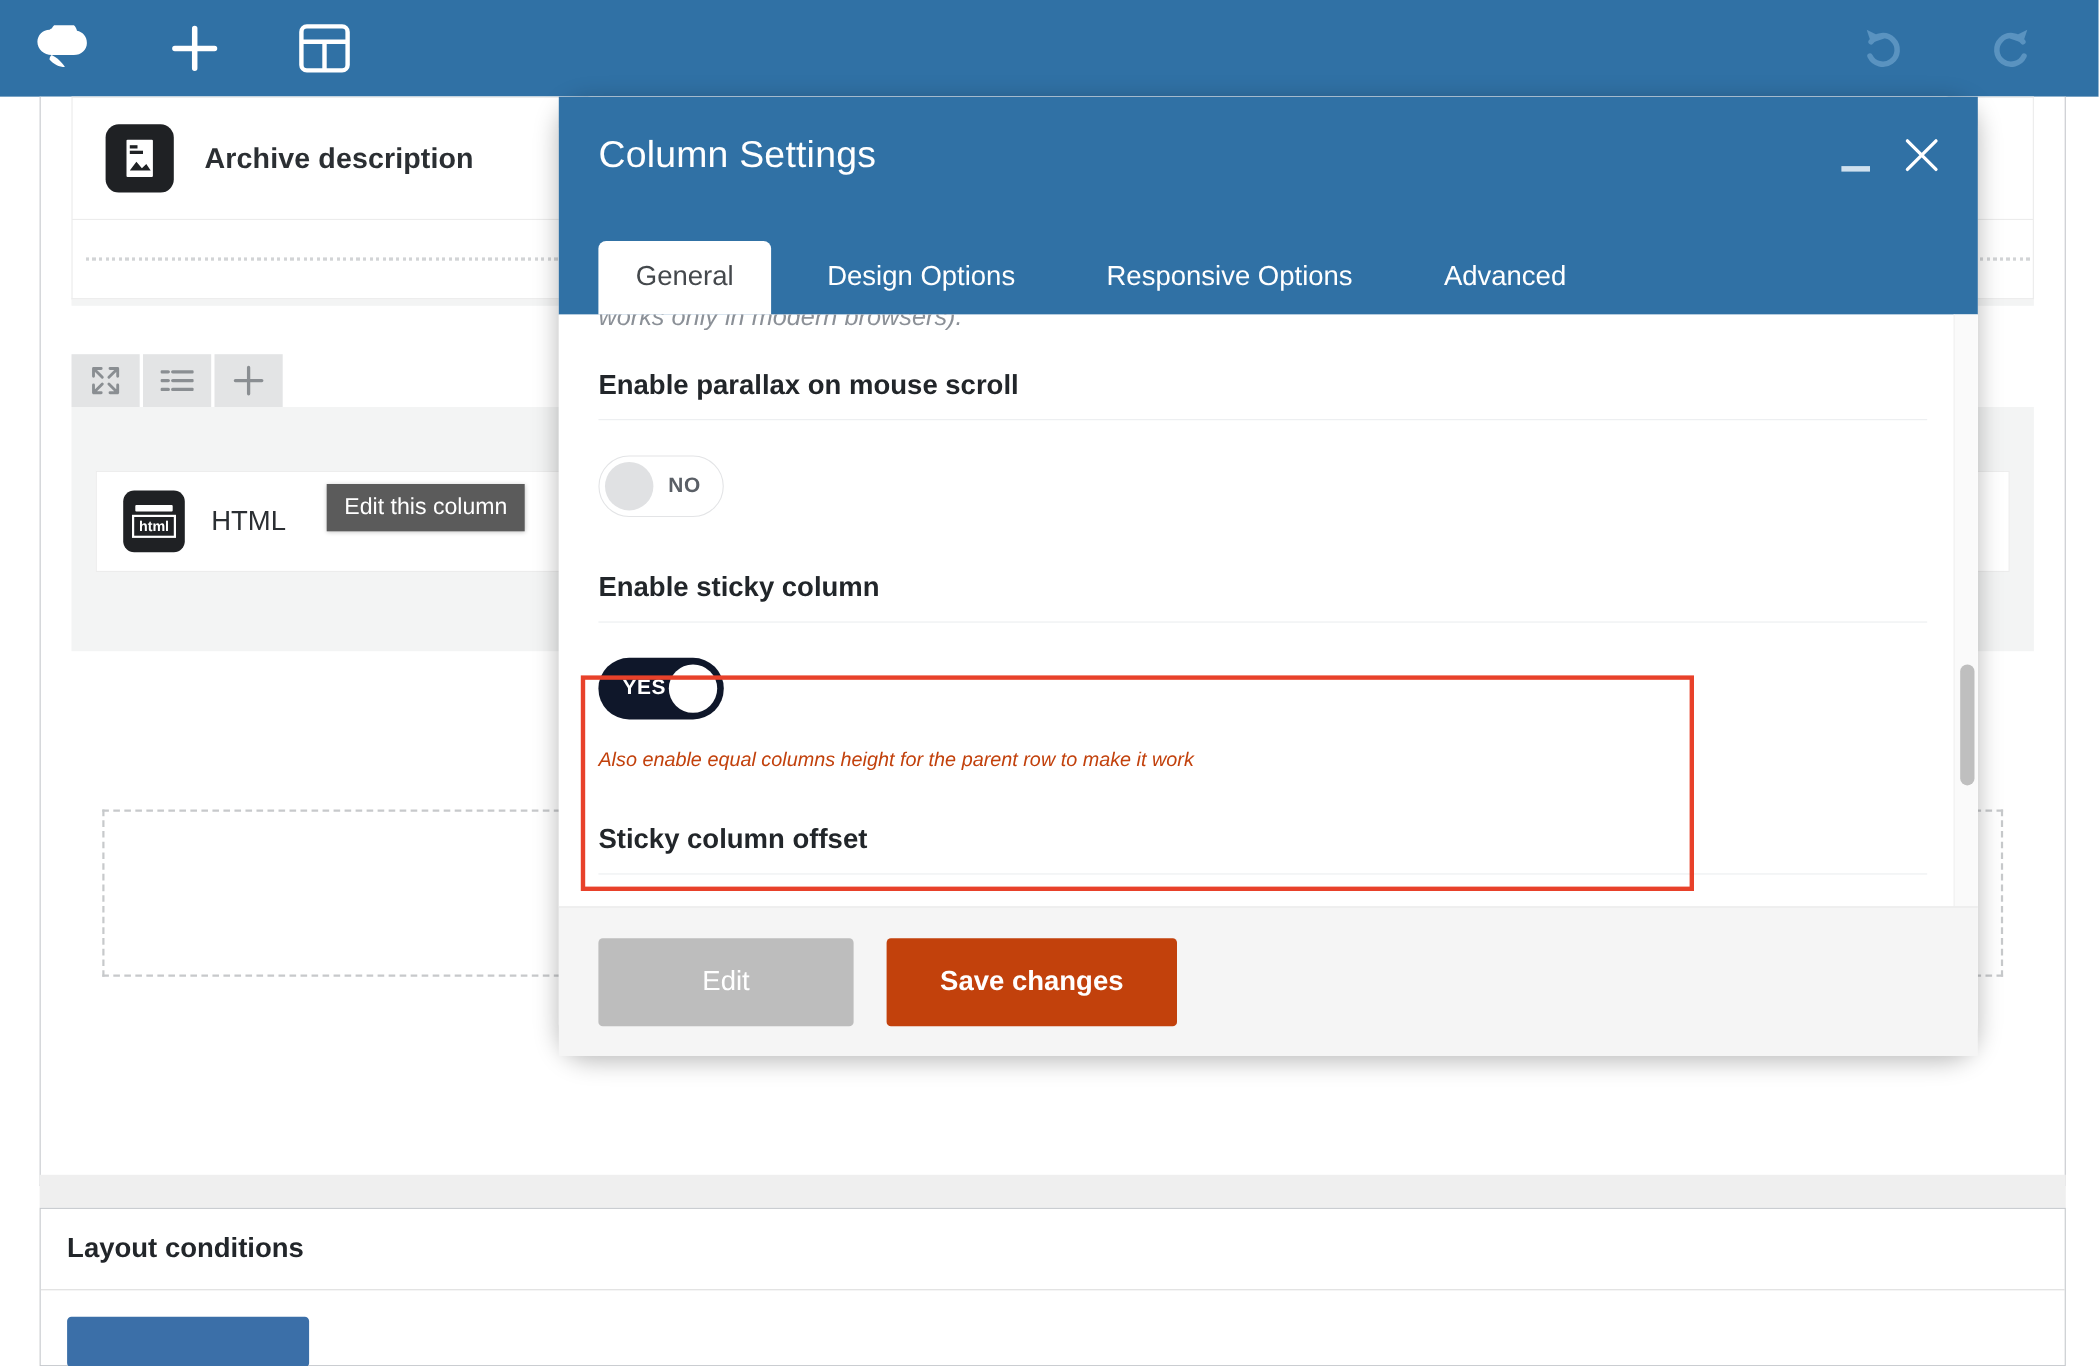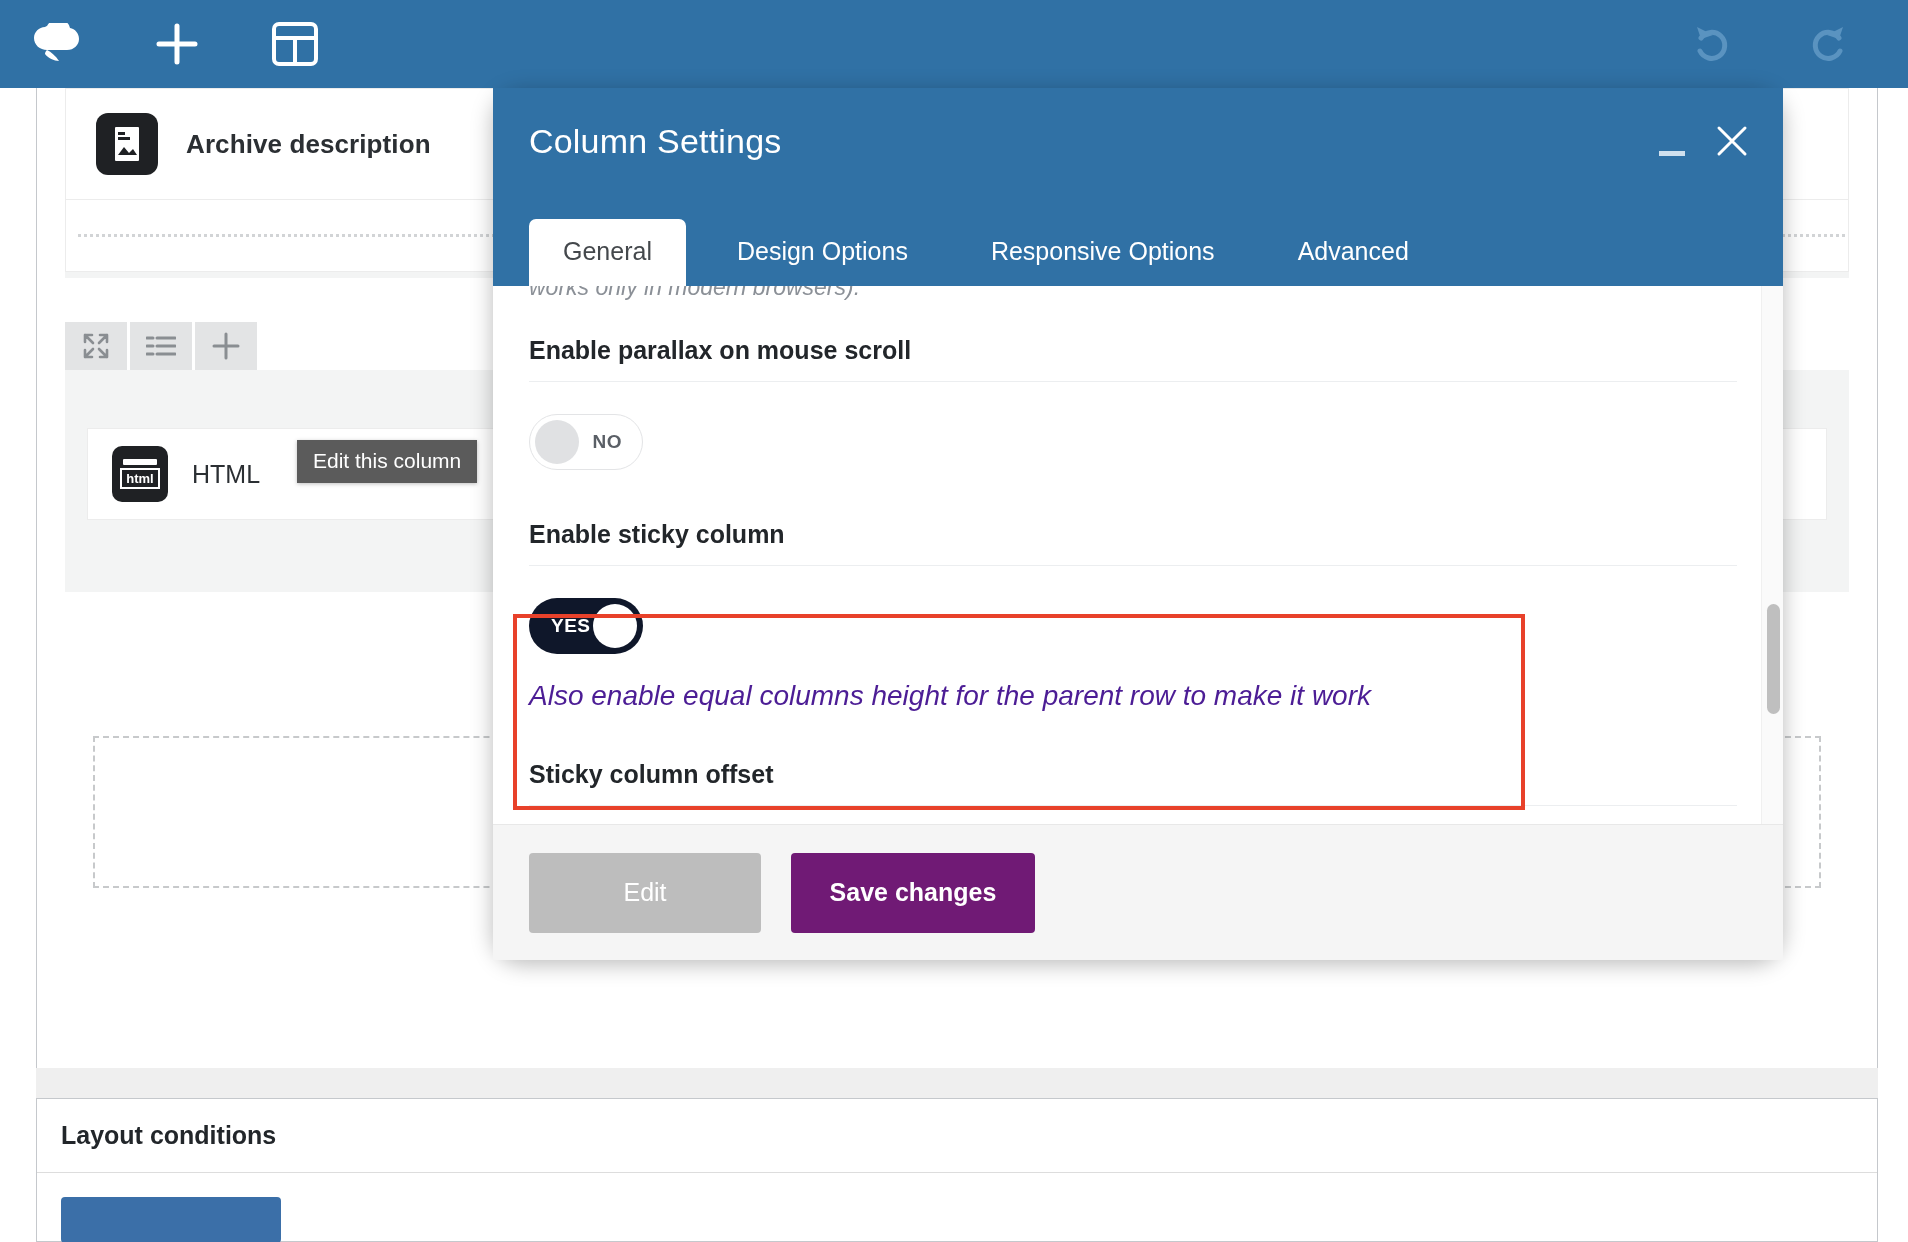--- a/index.html
+++ b/index.html
@@ -135,21 +135,21 @@
   .panel-gap { position: absolute; left: 36px; right: 30px; top: 980px; height: 30px; background: #efefef; }
 
   
   .mini-arrows {
     position: absolute; right: 42px; top: 1020px; display: flex; align-items: center; gap: 18px;
   }
   .mini-arrows span { cursor: pointer; display: flex; align-items: center; }
 
   
   .modal {
-    position: absolute; left: 493px; top: 88px; width: 1290px; height: 872px;
+    position: absolute; left: 508px; top: 88px; width: 1290px; height: 872px;
     background: #fff;
     box-shadow: 0 4px 22px rgba(0,0,0,.28);
     border-radius: 29px;
   }
   .modal-header { background: #3071a5; height: 198px; position: relative; }
   .modal-title {
     position: absolute; left: 36px; top: 34px; color: #fff;
     font-size: 34px; font-weight: normal; letter-spacing: .2px;
   }
   .modal-ctrls { position: absolute; right: 34px; top: 36px; display: flex; align-items: center; gap: 30px; }
@@ -187,21 +187,21 @@
   .toggle.on .knob  { background: #ffffff; margin-right: 6px; }
   .toggle .tlabel { position: absolute; font-size: 19px; font-weight: bold; letter-spacing: .5px; }
   .toggle.off .tlabel { right: 20px; color: #5a5f66; }
   .toggle.on .tlabel  { left: 22px; color: #ffffff; }
 
   .highlight-box {
     position: absolute; left: 20px; right: 258px; top: 340px; height: 196px;
     border: 4px solid #e8412a; pointer-events: none;
   }
   .hint {
-    font-style: italic; color: #4c1d95; font-size: 28px; margin-top: 26px;
+    font-style: italic; color: #c2410c; font-size: 18px; margin-top: 26px;
   }
   .text-input {
     margin-top: 30px; width: 558px; height: 62px;
     border: 1px solid #e4e6e8; border-radius: 4px;
     display: flex; align-items: center; padding: 0 20px;
     font-size: 25px; color: #2b2f33; background: #fff; cursor: text;
   }
   .modal-scrollbar {
     position: absolute; right: 0; top: 198px; width: 22px; bottom: 136px; background: #fafafa;
     border-left: 1px solid #f0f0f0;
@@ -214,21 +214,21 @@
     position: absolute; left: 0; right: 0; bottom: 0; height: 136px;
     background: #f5f5f5; border-top: 1px solid #e8e8e8;
     display: flex; align-items: center; padding-left: 36px; gap: 30px;
   }
   .btn {
     height: 80px; border-radius: 4px; display: flex; align-items: center; justify-content: center;
     font-size: 25px; color: #fff; cursor: pointer; border: none;
     font-family: "Liberation Sans", sans-serif;
   }
   .btn-close { background: #bdbdbd; width: 232px; }
-  .btn-save  { background: #701a75; width: 244px; font-weight: bold; }
+  .btn-save  { background: #c2410c; width: 264px; font-weight: bold; }
 </style>
 </head>
 <body>
 
 <div id="root">
 
   <div class="topbar">
     <div class="topbar-left">
       <div class="tb-btn">
         <svg width="56" height="42" viewBox="0 0 56 42">

